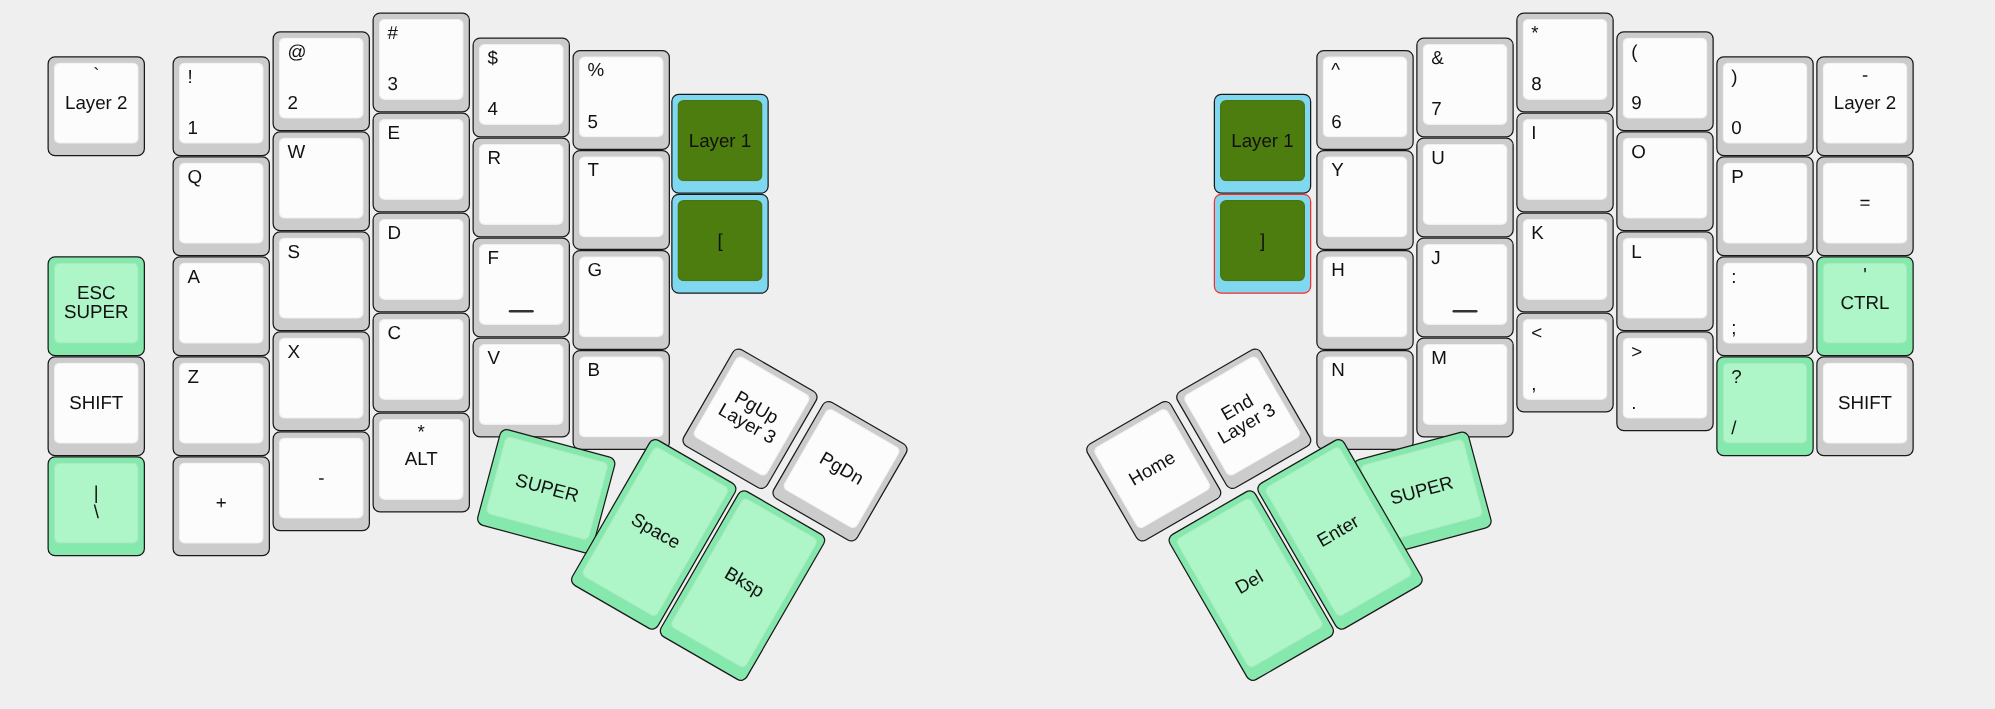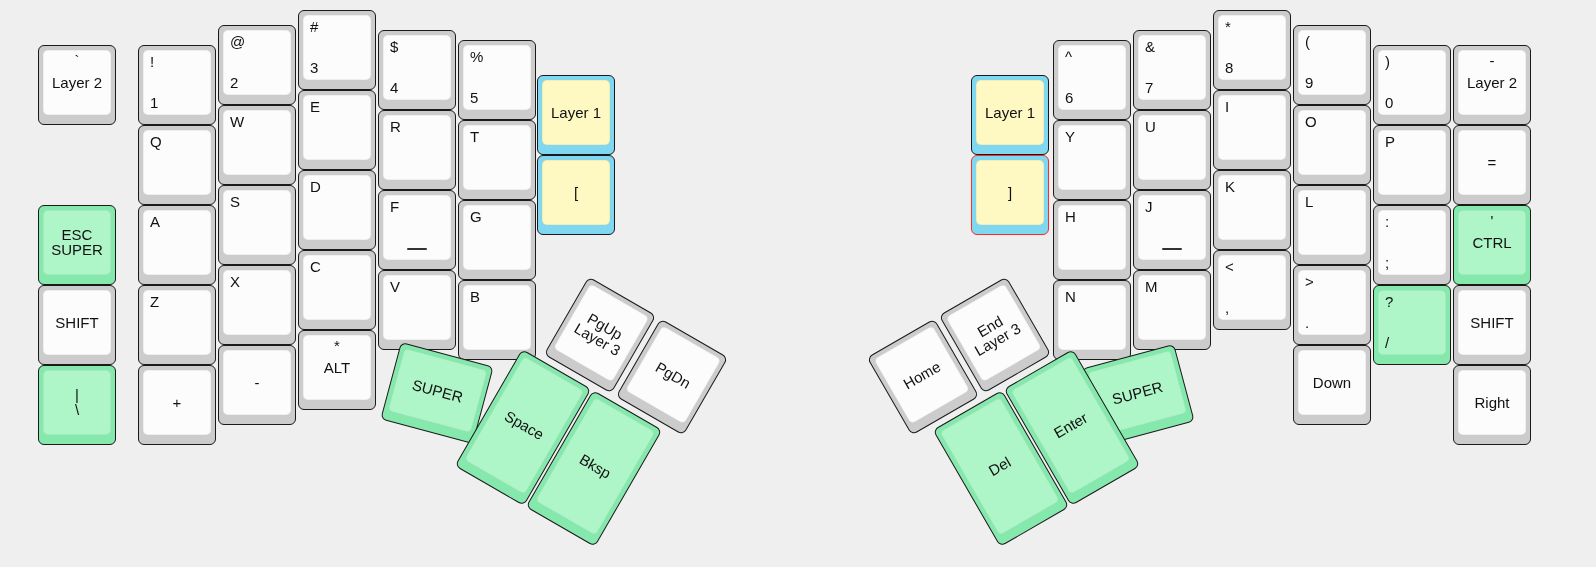--- a/index.html
+++ b/index.html
@@ -26,21 +26,21 @@
     width:100%;height:100%;
     box-sizing:border-box;
     border-radius:5px;
     background:#fcfcfc;
     border:1px solid rgba(0,0,0,0.05);
   }
   
   .key.green{background:#85e8ac;}
   .key.green .top{background:#aef5c8;}
   .key.cyan{background:#7fd8f0;}
-  .key.cyan .top{background:#fef9c3;}
+  .key.cyan .top{background:#4d7c0f;}
   .key.sel{border:1.5px solid #ff2b2b;}
 
   
   .lg{
     position:absolute;
     color:#111;
     line-height:1.04;
     white-space:pre;
     font-size:15px;
   }
@@ -305,25 +305,20 @@
       <div class="top">
         <div class="lg tl">L</div>
       </div>
     </div>
     <div class="key" style="left: 1293px; top: 265px; width: 78px; height: 80px;">
       <div class="top">
         <div class="lg tl">&gt;</div>
         <div class="lg bl">.</div>
       </div>
     </div>
-    <div class="key" style="left: 1293px; top: 345px; width: 78px; height: 80px;">
-      <div class="top">
-        <div class="lg cc">Down</div>
-      </div>
-    </div>
     <div class="key" style="left: 1373px; top: 45px; width: 78px; height: 80px;">
       <div class="top">
         <div class="lg tl">)</div>
         <div class="lg bl">0</div>
       </div>
     </div>
     <div class="key" style="left: 1373px; top: 125px; width: 78px; height: 80px;">
       <div class="top">
         <div class="lg tl">P</div>
       </div>
@@ -353,25 +348,20 @@
     </div>
     <div class="key green" style="left: 1453px; top: 205px; width: 78px; height: 80px;">
       <div class="top">
         <div class="lg tc">'</div>
         <div class="lg cc">CTRL</div>
       </div>
     </div>
     <div class="key" style="left: 1453px; top: 285px; width: 78px; height: 80px;">
       <div class="top">
         <div class="lg cc">SHIFT</div>
-      </div>
-    </div>
-    <div class="key" style="left: 1453px; top: 365px; width: 78px; height: 80px;">
-      <div class="top">
-        <div class="lg cc">Right</div>
       </div>
     </div>
     <div class="key green" style="left: 389px; top: 353px; width: 96px; height: 80px; transform: rotate(15deg); transform-origin: 50% 50%;">
       <div class="top">
         <div class="lg cc">SUPER</div>
       </div>
     </div>
     <div class="key" style="left: 561px; top: 290px; width: 78px; height: 90px; transform: rotate(30deg); transform-origin: 50% 50%;">
       <div class="top">
         <div class="lg cc">PgUp

